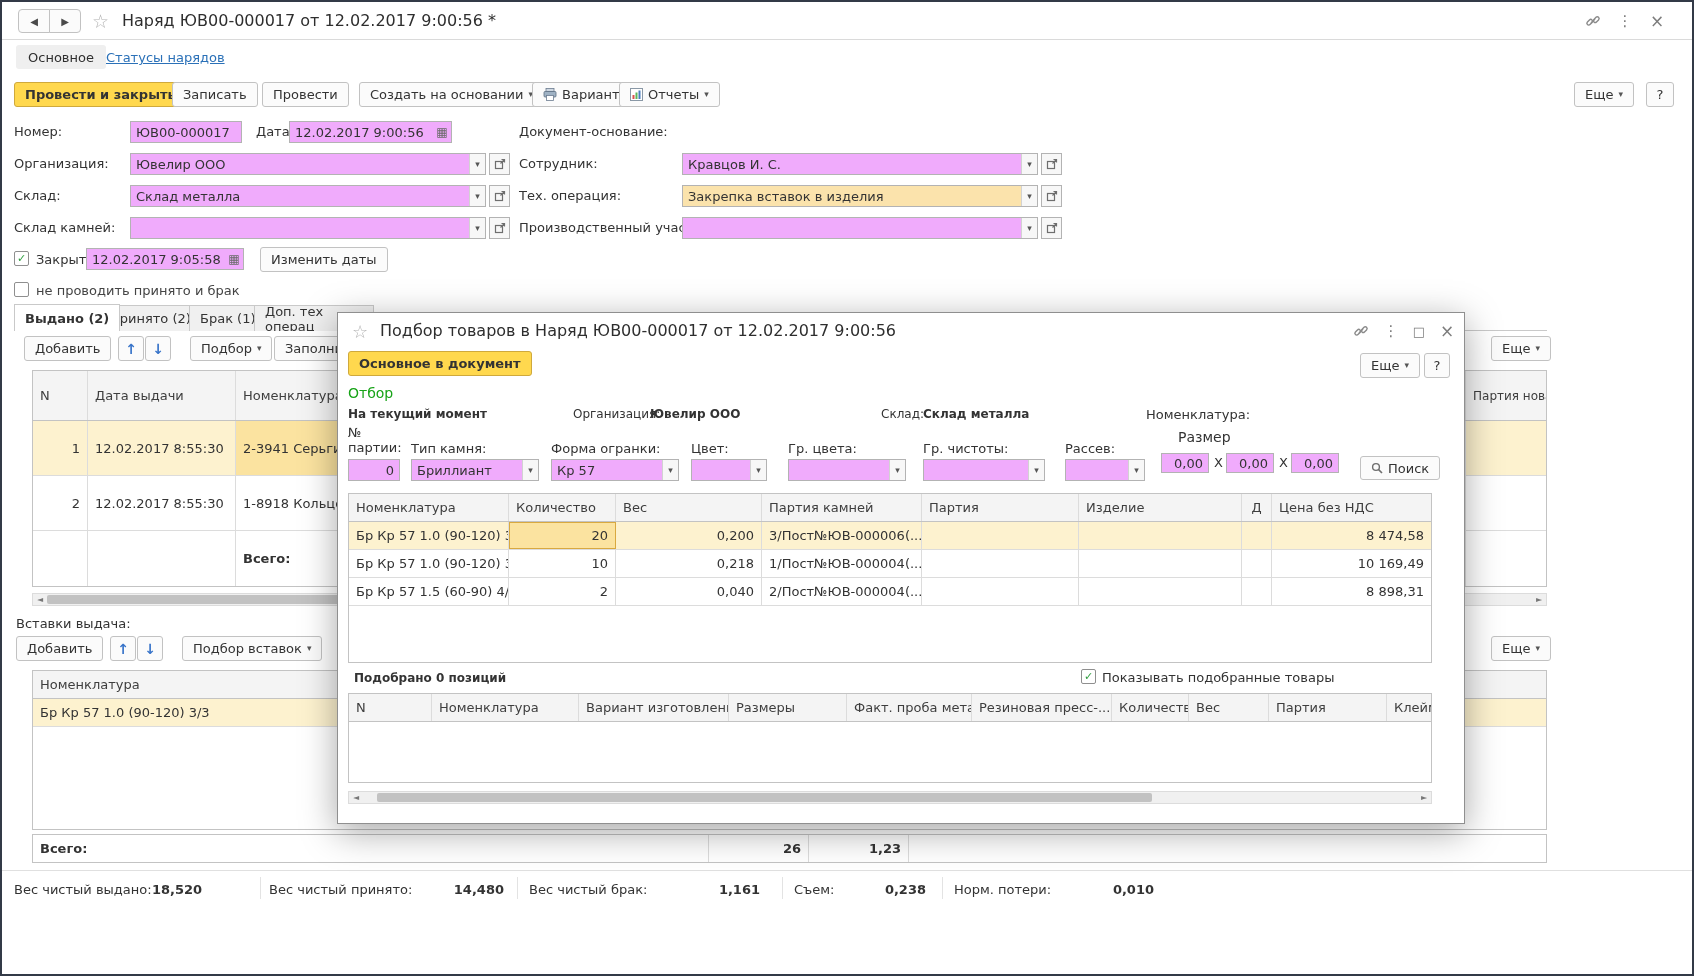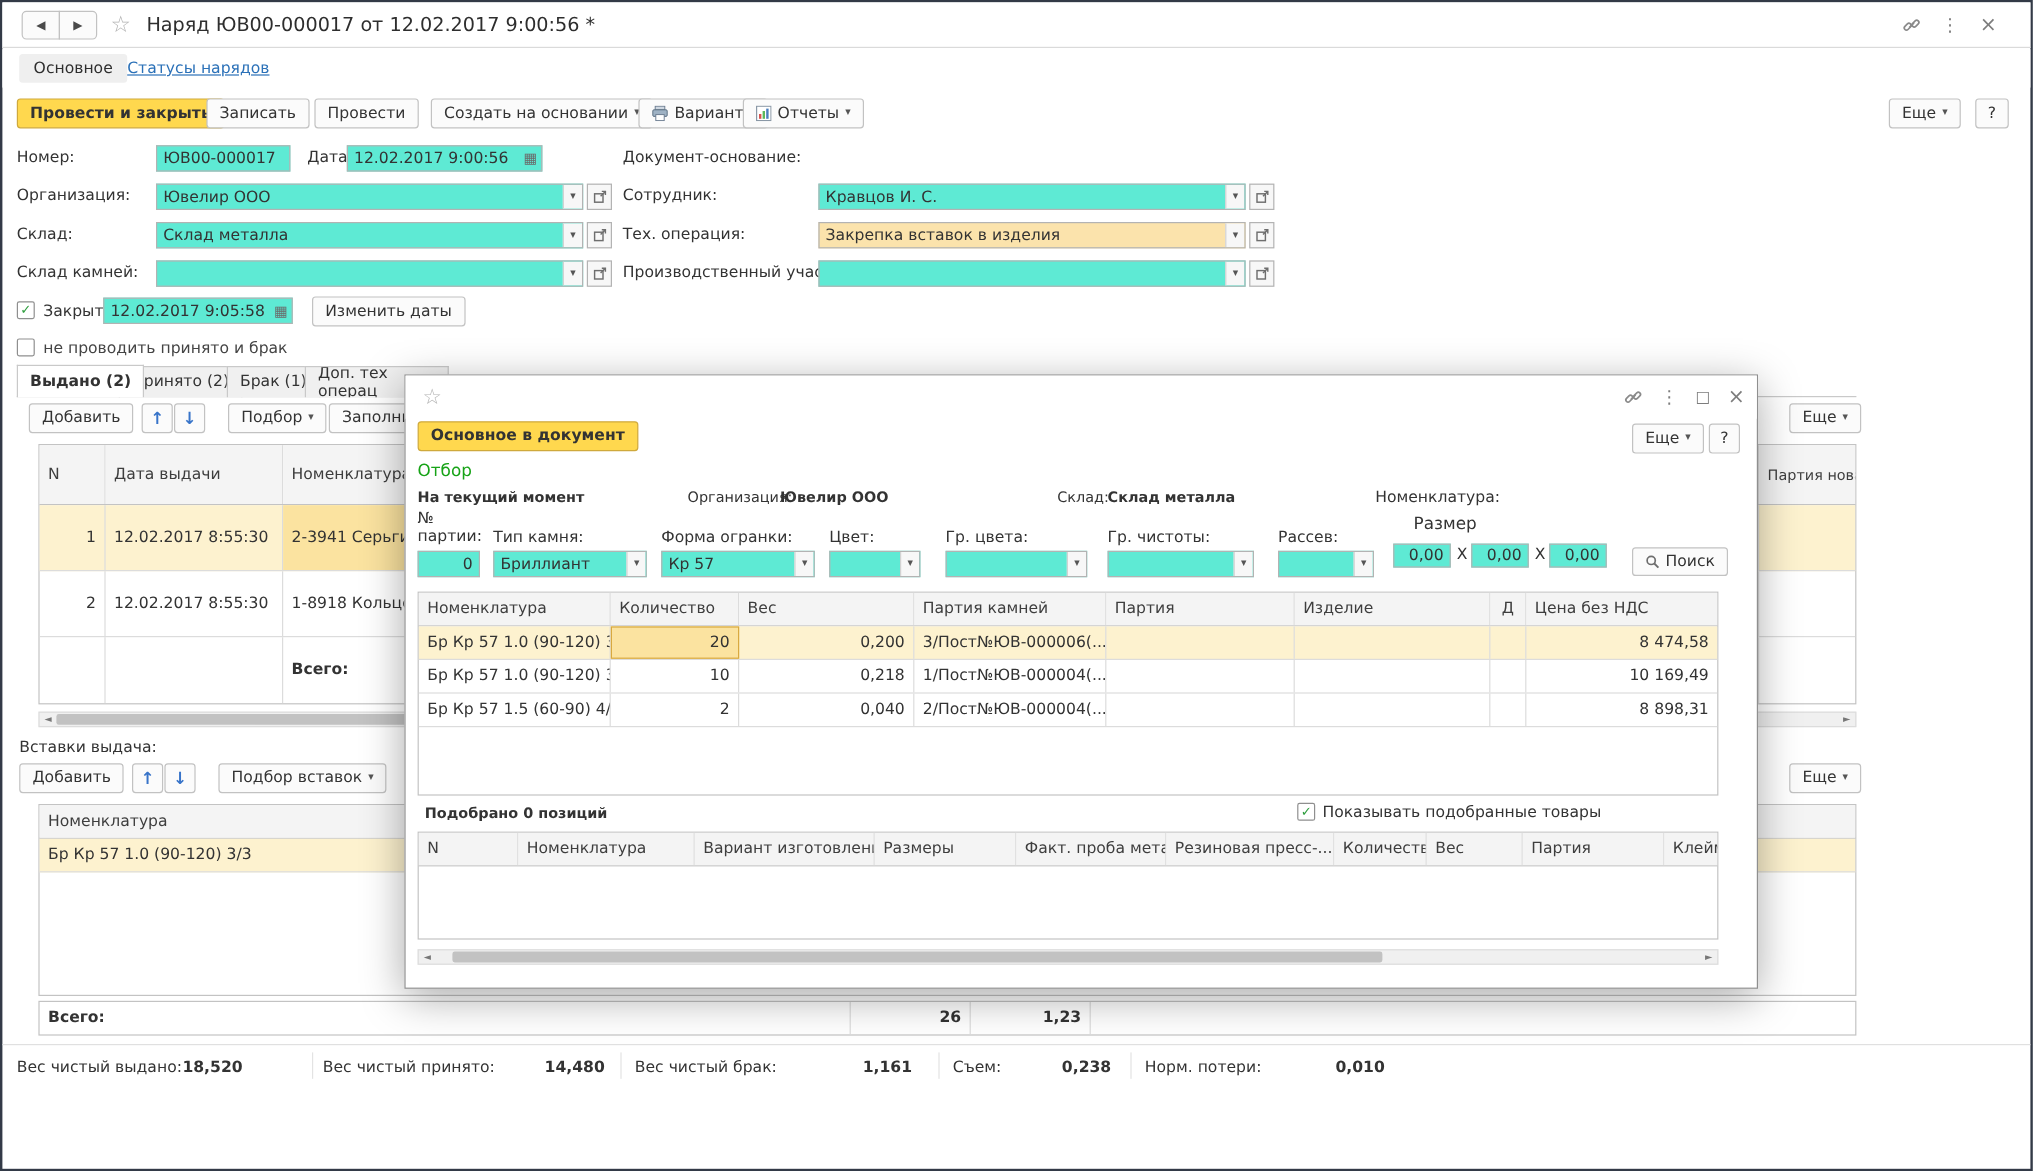--- a/index.html
+++ b/index.html
@@ -11,21 +11,21 @@
   }
   .abs{position:absolute}
   .lbl{position:absolute;white-space:nowrap;color:#333}
   .bold{font-weight:bold}
   .link{color:#2b71b8;text-decoration:underline;cursor:pointer}
   .btn{position:absolute;display:flex;align-items:center;justify-content:center;height:25px;
     padding:0 10px;background:#fbfbfb;border:1px solid #c2c2c2;border-radius:3px;
     font-size:13px;color:#333;gap:5px;white-space:nowrap;cursor:pointer}
   .btn.primary{background:#ffd84e;border-color:#cfa93c;font-weight:bold}
   .caret{font-size:9px;color:#555;line-height:1}
-  .field{position:absolute;display:flex;align-items:center;height:22px;background:#5eead4;
+  .field{position:absolute;display:flex;align-items:center;height:22px;background:#f0abfc;
     border:1px solid #b3b3b3;padding:0 5px;font-size:13px;overflow:hidden;white-space:nowrap}
   .field .val{flex:1;overflow:hidden;white-space:nowrap}
   .field .dd{width:16px;align-self:stretch;display:flex;align-items:center;justify-content:center;
     border-left:1px solid #d2d2d2;background:#f7f7f7;margin-right:-5px;margin-left:4px;cursor:pointer}
   .field .cal{width:18px;align-self:stretch;display:flex;align-items:center;justify-content:center;
     color:#6a6a6a;margin-right:-5px;margin-left:4px;cursor:pointer;font-size:12px}
   .openbtn{position:absolute;width:21px;height:22px;border:1px solid #b3b3b3;background:#f7f7f7;
     display:flex;align-items:center;justify-content:center;cursor:pointer}
   .check{position:absolute;width:15px;height:15px;border:1px solid #8f8f8f;background:#fff;border-radius:2px;
     display:flex;align-items:center;justify-content:center;font-size:11px;font-weight:bold;color:#2f9e3f;cursor:pointer}
@@ -370,20 +370,21 @@
   <span class="lbl bold" style="left:852px;top:11px;width:72px;text-align:right">0,238</span>
   <div class="sep" style="left:940px;top:6px;height:22px"></div>
   <span class="lbl" style="left:952px;top:11px">Норм. потери:</span>
   <span class="lbl bold" style="left:1068px;top:11px;width:84px;text-align:right">0,010</span>
 </div>
 
 <div class="modal">
 
   <div class="abs" style="left:0;top:0;width:100%;height:36px;background:#fff">
     <span class="icon abs" style="left:14px;top:8px;font-size:18px;color:#b3b3b3">☆</span>
+    <div class="lbl" style="left:42px;top:8px;font-size:16px;color:#2e2e2e">Подбор товаров в Наряд ЮВ00-000017 от 12.02.2017 9:00:56</div>
     <div class="winicon" style="left:1012px;top:7px">
       <svg width="16" height="16" viewBox="0 0 16 16">
           <g stroke="#8a8a8a" stroke-width="1.4" fill="none">
             <path d="M6 10 L10 6"></path>
             <rect x="1.5" y="7.5" width="6.5" height="3.6" rx="1.8" transform="rotate(-45 4.7 9.3)"></rect>
             <rect x="8" y="4.9" width="6.5" height="3.6" rx="1.8" transform="rotate(-45 11.2 6.7)"></rect>
           </g>
         </svg>
     </div>
     <div class="winicon" style="left:1042px;top:7px;font-size:15px">⋮</div>

